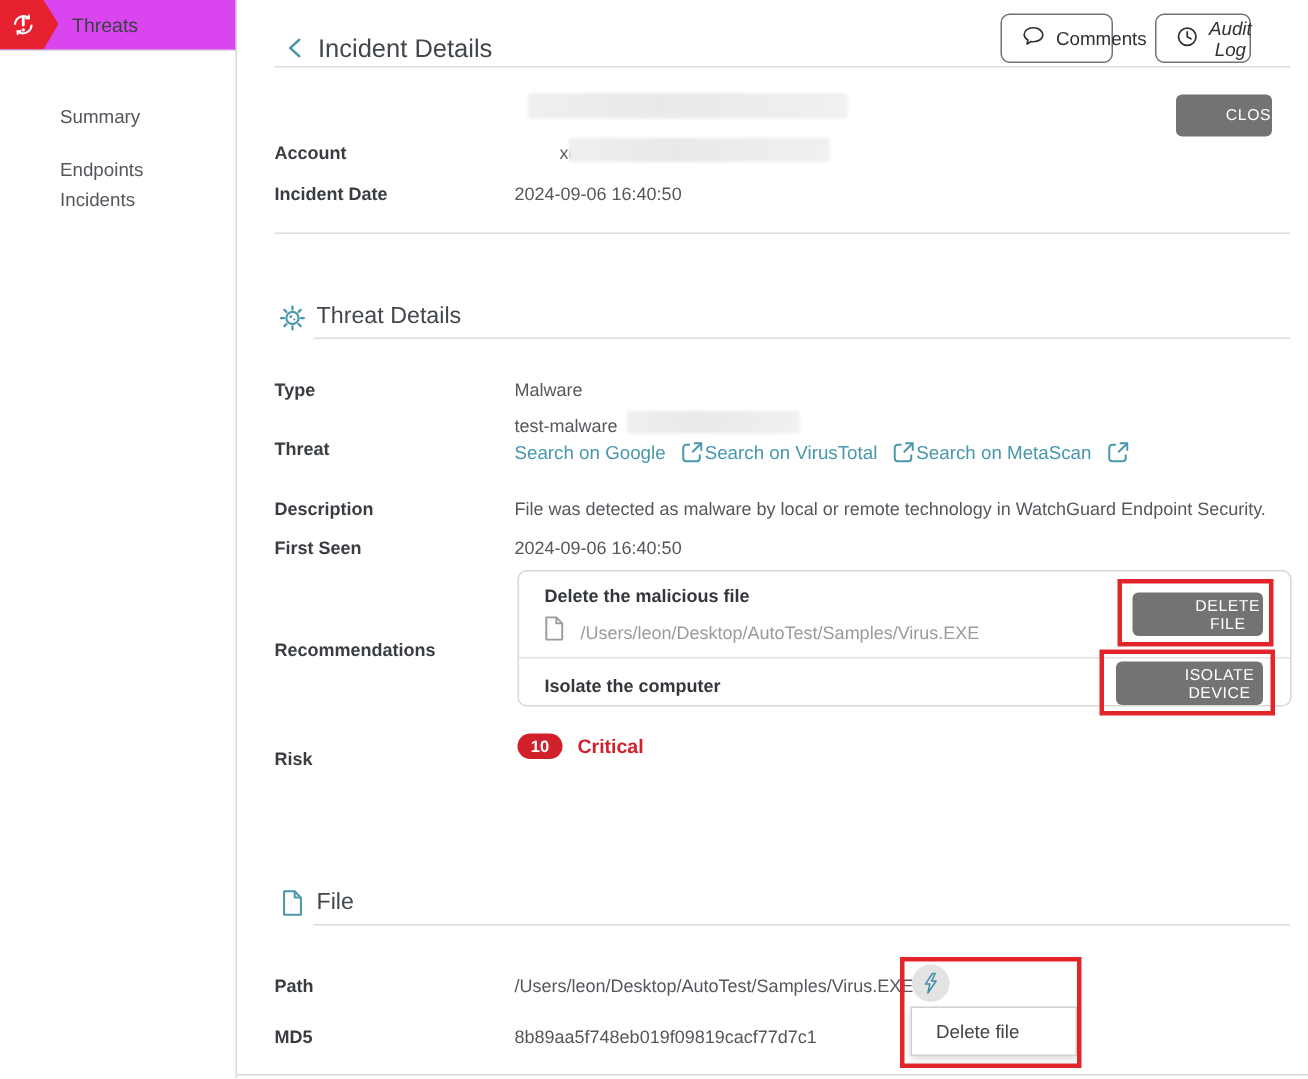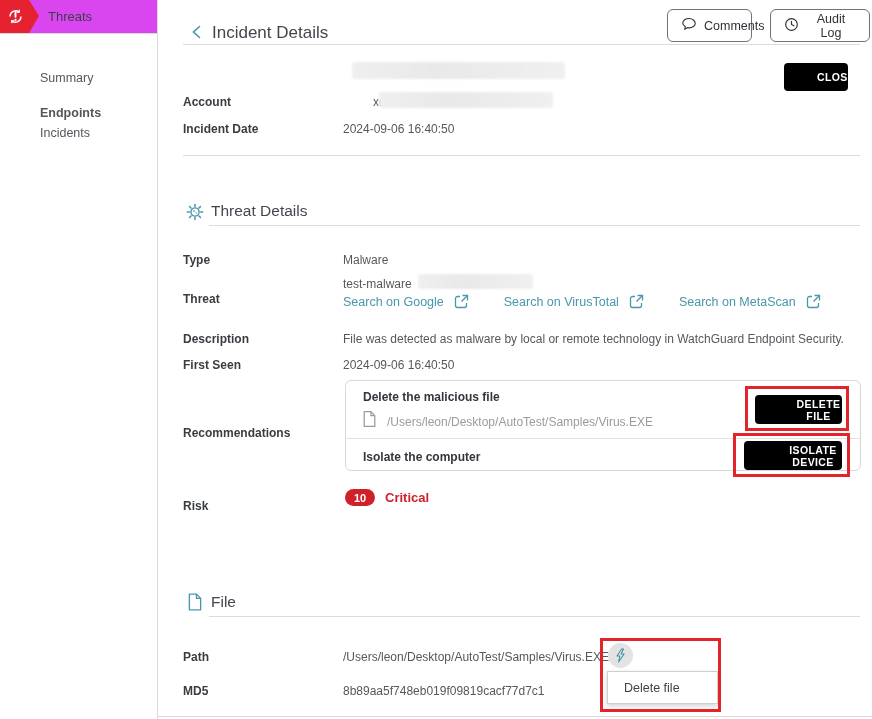--- a/index.html
+++ b/index.html
@@ -24,29 +24,29 @@
   .back-btn { position:absolute; left:189px; top:24px; width:18px; height:18px; cursor:pointer; }
   .page-title { position:absolute; left:212px; top:23px; font-size:17px; color:#42474d; }
   .top-btn { position:absolute; top:9px; height:33px; display:flex; align-items:center; gap:7px;
              padding:0 13px; border:1px solid #6f7377; border-radius:6px; background:#fff;
              font-size:12.5px; color:#2e3237; cursor:pointer; }
 
   .inc-title { position:absolute; left:183px; top:61px; font-size:15px; font-weight:700; color:#2e3237; }
   .blur-patch { position:absolute; background:linear-gradient(90deg,#efefef,#e9e9e9 40%,#f0f0f0); border-radius:2px; filter:blur(1px); }
 
   .btn-teal { position:absolute; display:flex; align-items:center; justify-content:center;
-              background:#000000; color:#fff; font-weight:700; font-size:10.5px; letter-spacing:.4px;
+              background:#737373; color:#fff; font-weight:400; font-size:10.5px; letter-spacing:.4px;
               border:none; border-radius:4px; cursor:pointer;padding-left:40px; }
 
   
   .sec-icon { position:absolute; }
   .sec-title { position:absolute; font-size:15.5px; color:#42474d; }
 
   
-  .links-row { position:absolute; left:343px; top:293px; display:flex; gap:34px; }
+  .links-row { position:absolute; left:343px; top:293px; display:flex; }
   .tlink { display:flex; align-items:center; gap:9px; font-size:12.5px; color:#4897ab; cursor:pointer; }
 
   
   .rec-box { position:absolute; left:345px; top:380px; width:516px; height:91px;
              border:1px solid #d8d8d8; border-radius:6px; background:#fff; }
   .rec-title { position:absolute; font-size:12px; font-weight:700; color:#33373c; }
   .rec-path { position:absolute; font-size:12px; color:#9b9b9b; }
   .rec-div { position:absolute; left:0; top:57px; width:100%; height:1px; background:#e2e2e2; }
 
   
@@ -84,40 +84,40 @@
             <path d="M15.8 10a6 6 0 0 1-9.6 4.8" stroke="#fff" stroke-width="1.5" fill="none"></path>
             <path d="M13.9 2.9l.2 2.6-2.6.1" stroke="#fff" stroke-width="1.3" fill="none"></path>
             <path d="M6.1 17.1l-.2-2.6 2.6-.1" stroke="#fff" stroke-width="1.3" fill="none"></path>
           </svg>
         </span>
       </div>
       <span class="threats-label">Threats</span>
     </div>
     <div class="side-item" style="top:51px;margin-top:20px;">Summary</div>
     <div class="side-item" style="top:78px;margin-top:48px;">Incidents</div>
-    <div class="side-item" style="top:106px;font-weight:bold;">Endpoints</div>
+    <div class="side-item" style="top:106px;">Endpoints</div>
   </aside>
 
   <div class="back-btn">
     <svg width="16" height="16" viewBox="0 0 16 16">
       <path d="M10.5 2.5 4.5 8l6 5.5" stroke="#4897ab" stroke-width="1.6" fill="none" stroke-linecap="round"></path>
     </svg>
   </div>
   <div class="page-title">Incident Details</div>
   <div class="hline" style="left:183px; top:44px; width:677px;"></div>
 
-  <button class="top-btn" style="left:667px; width:85px;">
+  <button class="top-btn" style="left:667px; width:75px;">
     <span>
       <svg width="16" height="16" viewBox="0 0 18 18">
         <path d="M9 2.8c-3.9 0-7 2.2-7 5 0 1.7 1.1 3.1 2.8 4.1L4.2 15l3-1.9c.6.1 1.2.2 1.8.2 3.9 0 7-2.2 7-5s-3.1-5.5-7-5.5z" stroke="#2e3237" stroke-width="1.25" fill="none" stroke-linejoin="round"></path>
       </svg>
     </span>
     <span>Comments</span>
   </button>
-  <button class="top-btn" style="left:770px; width:100px;">
+  <button class="top-btn" style="left:770px; width:64px;font-style:italic;">
     <span>
       <svg width="15" height="15" viewBox="0 0 16 16">
         <circle cx="8" cy="8" r="6.2" stroke="#2e3237" stroke-width="1.25" fill="none"></circle>
         <path d="M8 4.6V8l2.6 1.4" stroke="#2e3237" stroke-width="1.25" fill="none" stroke-linecap="round"></path>
       </svg>
     </span>
     <span>Audit Log</span>
   </button>
 
   <div class="blur-patch" style="left:352px; top:62px; width:213px; height:17px;"></div>

